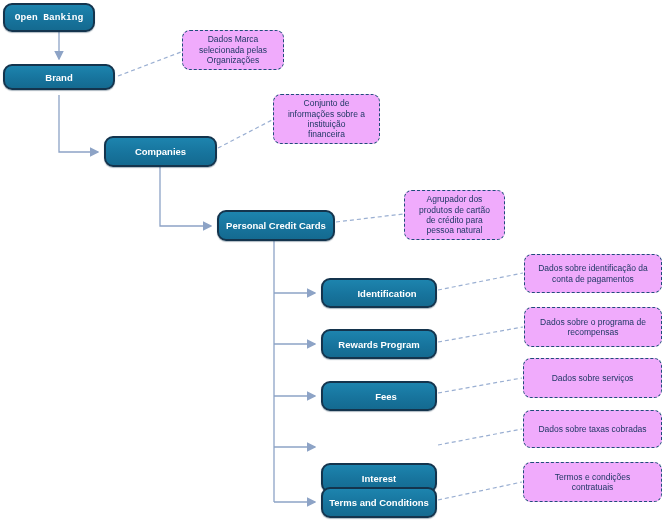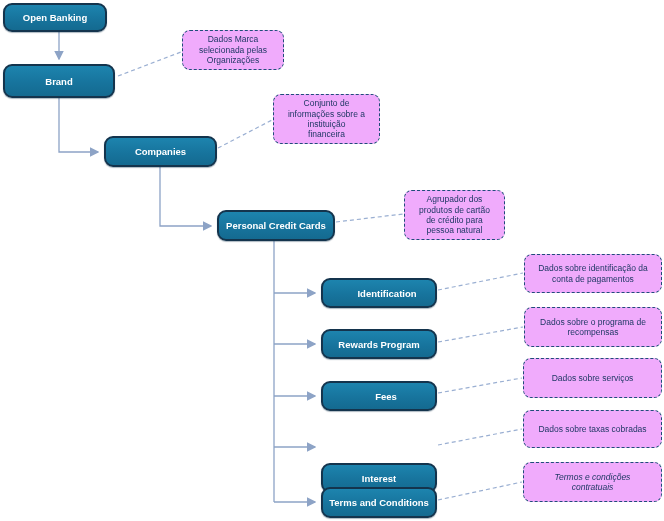--- a/index.html
+++ b/index.html
@@ -77,23 +77,23 @@
       <path d="M218 148 L272 120"></path>
       <path d="M336 222 L403 214"></path>
       <path d="M438 290 L523 273"></path>
       <path d="M438 342 L523 327"></path>
       <path d="M438 393 L522 378"></path>
       <path d="M438 445 L522 429"></path>
       <path d="M438 500 L522 482"></path>
     </g>
   </svg>
 
-  <div class="node" style="left:3px; top:3px; width:104px; height:29px;">Open Banking</div>
+  <div class="node" style="left:3px; top:3px; width:92px; height:29px;font-family:Liberation Mono, monospace;">Open Banking</div>
 
-  <div class="node" style="left:3px; top:64px; width:112px; height:34px;text-align:right;">Brand</div>
+  <div class="node" style="left:3px; top:64px; width:112px; height:26px;text-align:right;">Brand</div>
 
   <div class="node" style="left:104px; top:136px; width:113px; height:31px;">Companies</div>
 
   <div class="node" style="left:217px; top:210px; width:118px; height:31px;">Personal Credit Cards</div>
 
   <div class="node" style="left:321px; top:278px; width:116px; height:30px;padding-left:16px;">Identification</div>
 
   <div class="node" style="left:321px; top:329px; width:116px; height:30px;">Rewards Program</div>
 
   <div class="node" style="left:321px; top:381px; width:116px; height:30px;padding-left:14px;">Fees</div>
@@ -119,16 +119,16 @@
   <div class="note" style="left:524px; top:254px; width:138px; height:39px;">Dados sobre identificação da
 conta de pagamentos</div>
 
   <div class="note" style="left:524px; top:307px; width:138px; height:40px;">Dados sobre o programa de
 recompensas</div>
 
   <div class="note" style="left:523px; top:358px; width:139px; height:40px;">Dados sobre serviços</div>
 
   <div class="note" style="left:523px; top:410px; width:139px; height:38px;">Dados sobre taxas cobradas</div>
 
-  <div class="note" style="left:523px; top:462px; width:139px; height:40px;font-style:italic;">Termos e condições
+  <div class="note" style="left:523px; top:462px; width:139px; height:40px;">Termos e condições
 contratuais</div>
 
 </div>
 
 </body></html>

